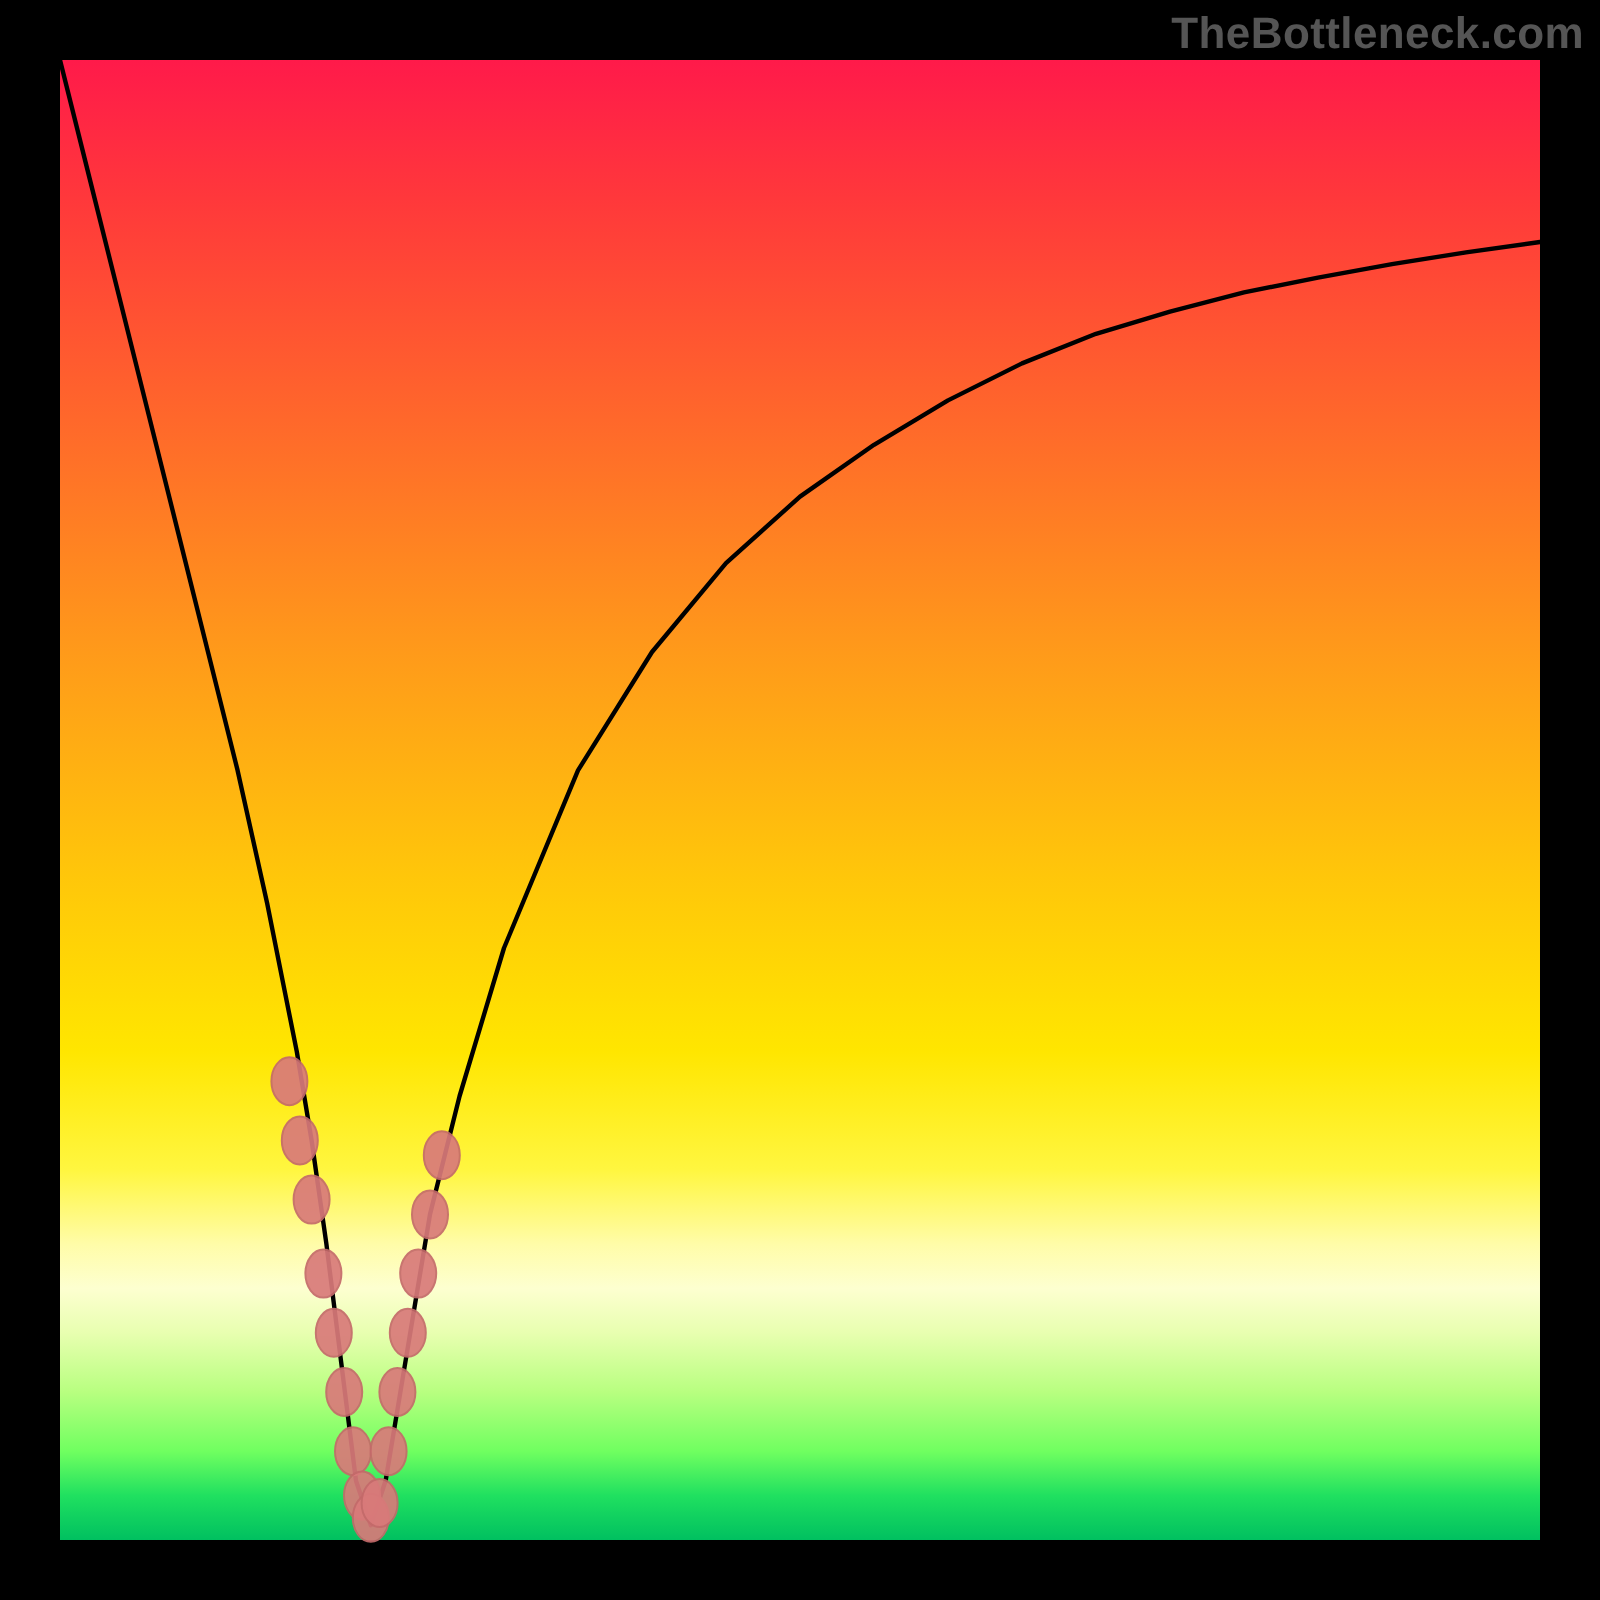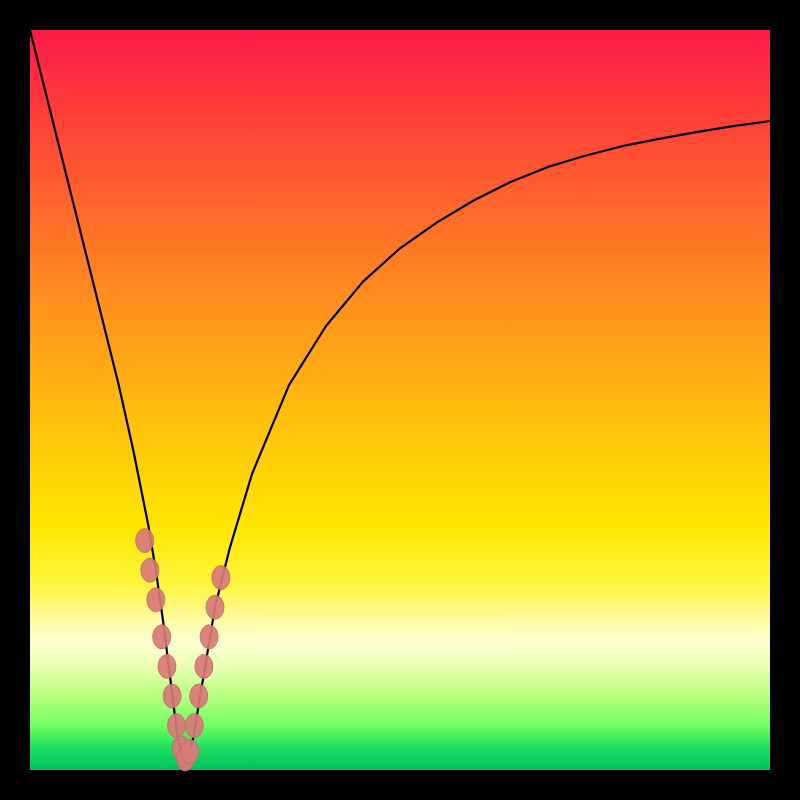--- a/index.html
+++ b/index.html
@@ -81,13 +81,14 @@
           <ellipse cx="159.8" cy="721.5" rx="9" ry="12" fill="#d97a7a" stroke="#c46a6a" stroke-width="1" opacity="0.92"></ellipse>
           <ellipse cx="164.3" cy="695.6" rx="9" ry="12" fill="#d97a7a" stroke="#c46a6a" stroke-width="1" opacity="0.92"></ellipse>
           <ellipse cx="168.7" cy="666.0" rx="9" ry="12" fill="#d97a7a" stroke="#c46a6a" stroke-width="1" opacity="0.92"></ellipse>
           <ellipse cx="173.9" cy="636.4" rx="9" ry="12" fill="#d97a7a" stroke="#c46a6a" stroke-width="1" opacity="0.92"></ellipse>
           <ellipse cx="179.1" cy="606.8" rx="9" ry="12" fill="#d97a7a" stroke="#c46a6a" stroke-width="1" opacity="0.92"></ellipse>
           <ellipse cx="185.0" cy="577.2" rx="9" ry="12" fill="#d97a7a" stroke="#c46a6a" stroke-width="1" opacity="0.92"></ellipse>
           <ellipse cx="190.9" cy="547.6" rx="9" ry="12" fill="#d97a7a" stroke="#c46a6a" stroke-width="1" opacity="0.92"></ellipse>
         </g>
     </svg>
   </div>
+  <div class="watermark">TheBottleneck.com</div>
 </div>
 
 </body></html>

